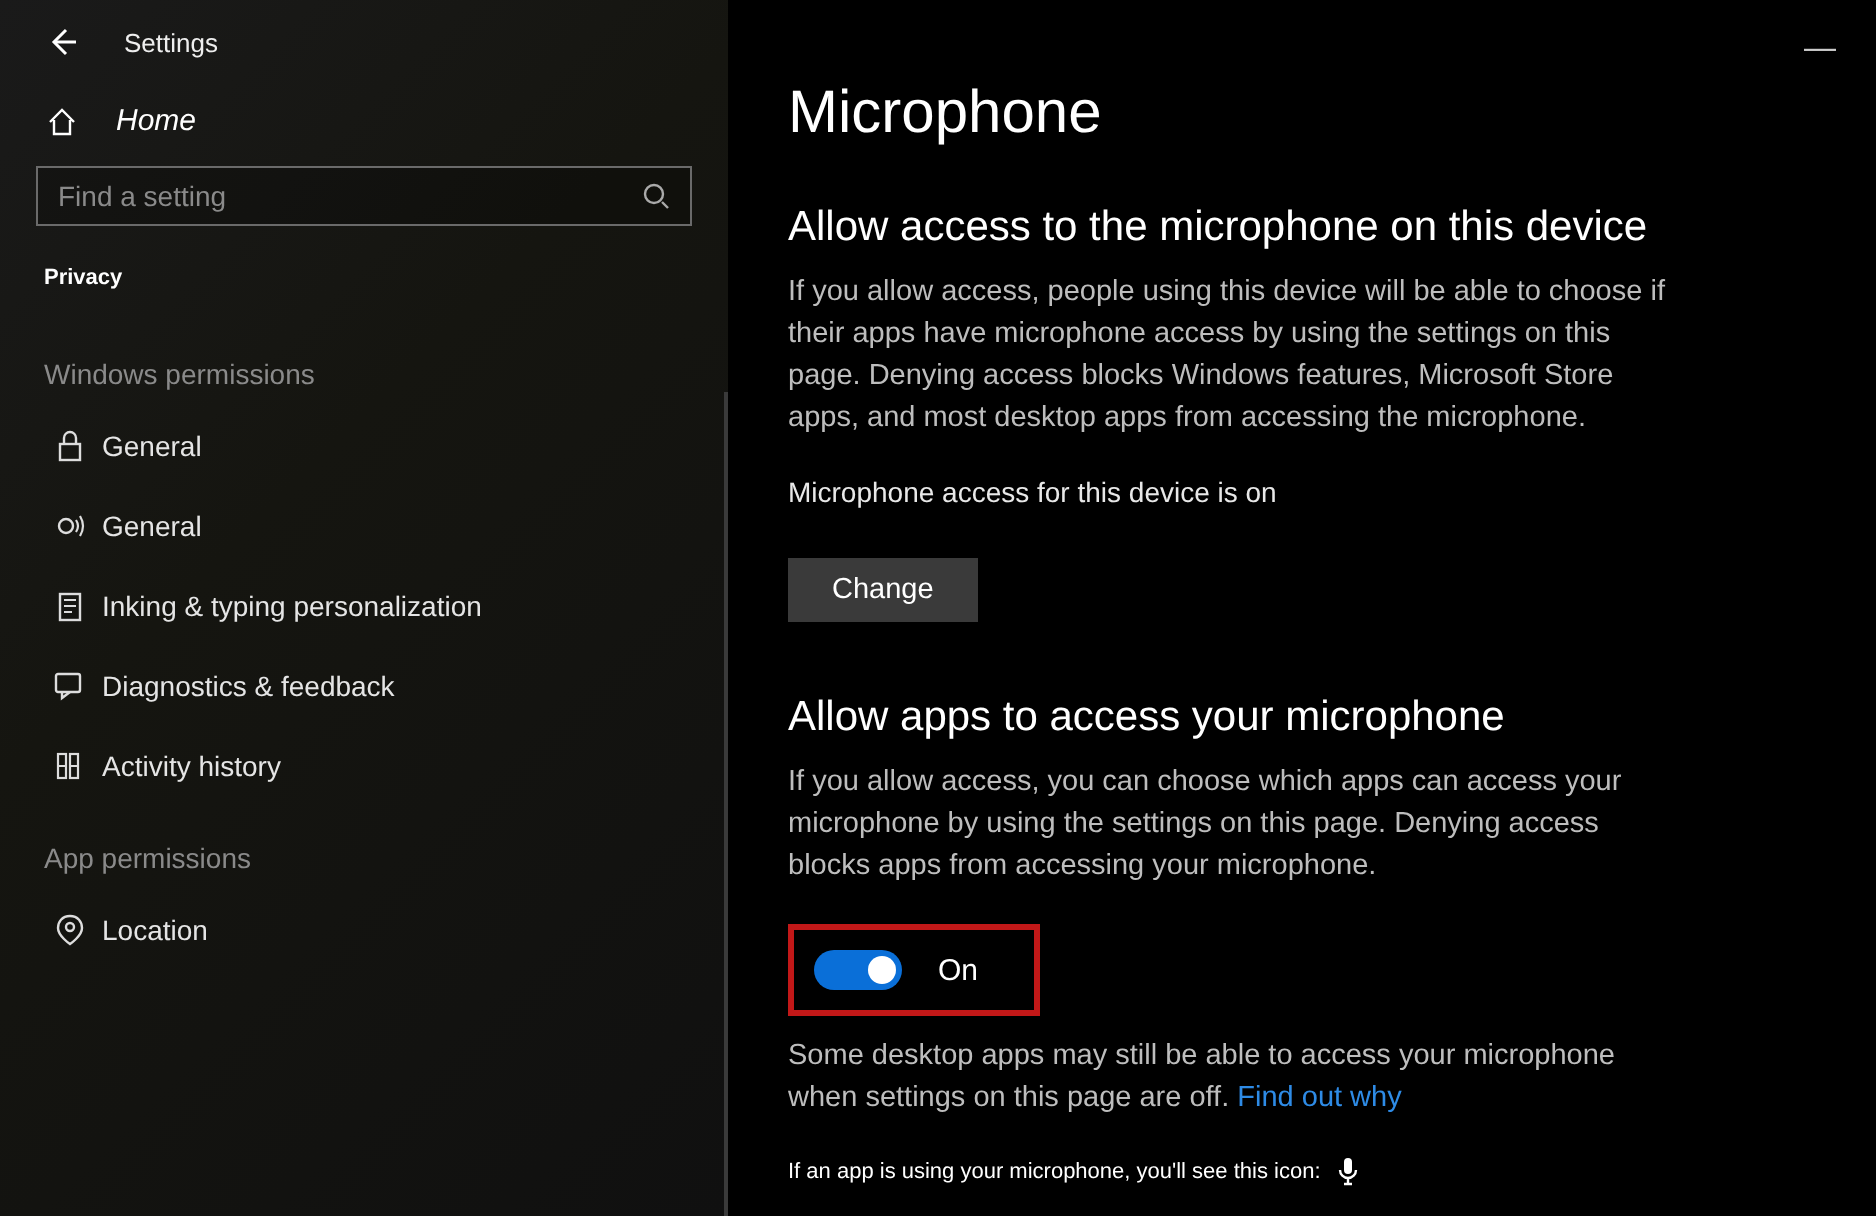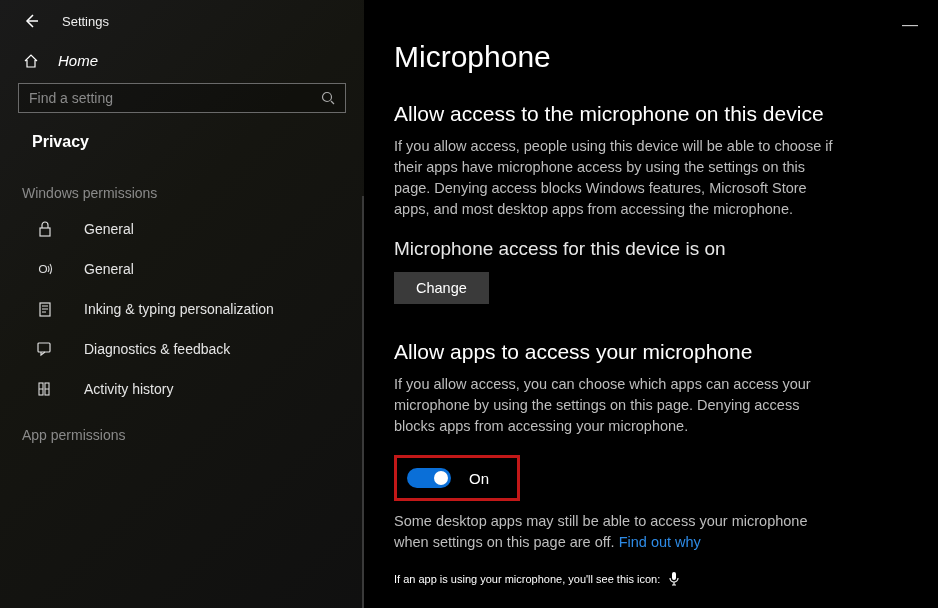--- a/index.html
+++ b/index.html
@@ -32,46 +32,46 @@
       display: flex; align-items: center;
       border: 1px solid #6a6a6a; padding: 6px 10px;
       background: rgba(0,0,0,0.2);
     }
     .search-box input {
       flex: 1; background: transparent; border: none; outline: none;
       color: #ccc; font-size: 14px;
     }
     .search-box input::placeholder { color: #8a8a8a; }
     .category {
-      font-weight: 600; color: #fff; padding: 6px 22px 16px 32px;
-      font-size: 16px;
+      font-weight: 600; color: #fff; padding: 6px 22px 16px 22px;
+      font-size: 11px;
     }
     .nav-scroll { flex:1; overflow:hidden; }
     .section-label {
       color: #8a8a8a; font-size: 14px;
       padding: 18px 22px 8px 22px;
     }
     .nav-item {
-      display: flex; align-items: center; gap: 30px;
-      padding: 12px 36px; cursor: pointer;
+      display: flex; align-items: center; gap: 7px;
+      padding: 12px 26px; cursor: pointer;
       color: #e5e5e5;
     }
     .nav-item .icon-slot { width: 18px; display:flex; justify-content:center; }
     .divider-v {
       position: absolute; right: 0; top: 196px; bottom: 0;
       width: 2px; background: #3a3a3a;
     }
     .content {
       flex: 1; height: 100%; overflow-y: auto;
       padding: 40px 56px 20px 30px;
     }
     h1 { font-size: 30px; font-weight: 400; margin-bottom: 28px; }
     h2 { font-size: 21px; font-weight: 400; margin-bottom: 10px; }
     .desc { color: #bdbdbd; font-size: 14.5px; line-height: 1.45; max-width: 440px; margin-bottom: 18px; }
-    .status-line { color: #e8e8e8; font-size: 19px; margin-bottom: 12px; }
+    .status-line { color: #e8e8e8; font-size: 14px; margin-bottom: 25px; }
     .btn {
       background: #3a3a3a; border: none; color: #fff;
       padding: 8px 22px; font-size: 14.5px; cursor: pointer;
       margin-bottom: 36px;
     }
     .highlight-box {
       border: 3px solid #c21818; padding: 10px 28px 10px 10px;
       display: inline-flex; align-items: center; gap: 18px;
       margin-bottom: 10px;
     }
@@ -175,20 +175,29 @@
             <rect x="2" y="2" width="4" height="12" stroke="#ddd" stroke-width="1.1" fill="none"></rect>
             <rect x="8" y="2" width="4" height="12" stroke="#ddd" stroke-width="1.1" fill="none"></rect>
             <path d="M2 8 H6 M8 8 H12" stroke="#ddd" stroke-width="1"></path>
           </svg>
       </span>
       <span>Activity history</span>
     </div>
 
     <div class="section-label">App permissions</div>
 
+    <div class="nav-item">
+      <span class="icon-slot">
+        <svg width="14" height="16" viewBox="0 0 14 16">
+            <path d="M7 1 C3 1 1 4 1 7 C1 11 7 15 7 15 C7 15 13 11 13 7 C13 4 11 1 7 1 Z" stroke="#ddd" stroke-width="1.2" fill="none"></path>
+            <circle cx="7" cy="6.5" r="2" stroke="#ddd" stroke-width="1.2" fill="none"></circle>
+          </svg>
+      </span>
+      <span>Location</span>
+    </div>
   </div>
   <div class="divider-v"></div>
 </div>
 
 <div class="content">
   <h1>Microphone</h1>
 
   <h2>Allow access to the microphone on this device</h2>
   <p class="desc">If you allow access, people using this device will be able to choose if their apps have microphone access by using the settings on this page. Denying access blocks Windows features, Microsoft Store apps, and most desktop apps from accessing the microphone.</p>
   <p class="status-line">Microphone access for this device is on</p>

